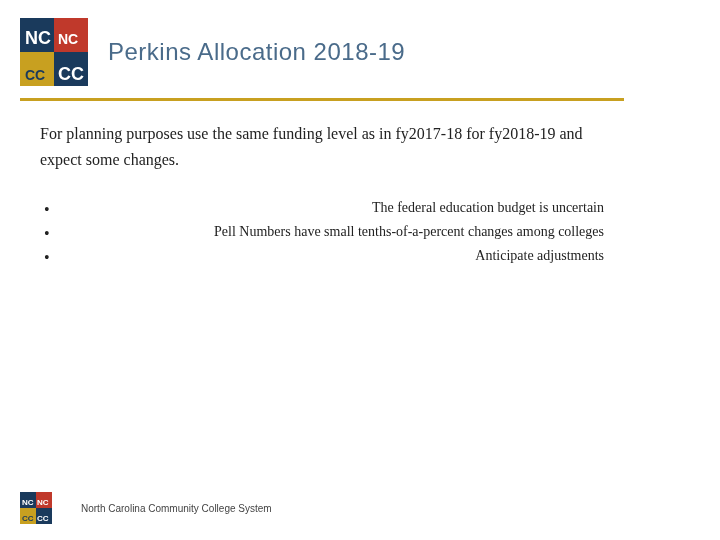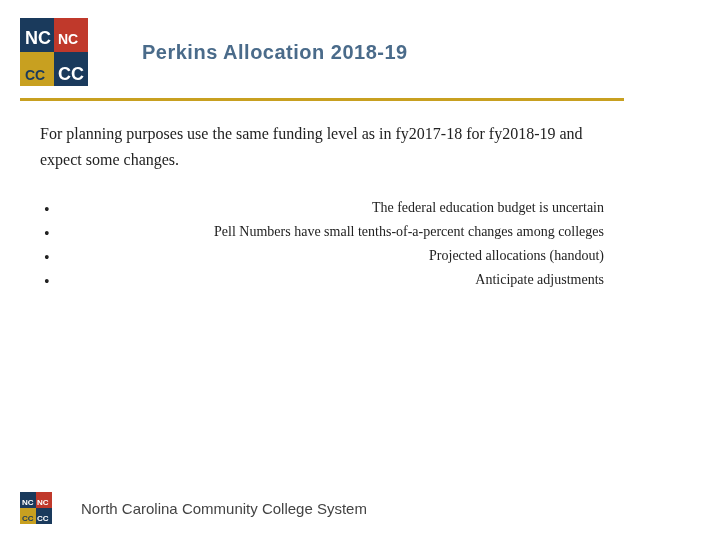--- a/index.html
+++ b/index.html
@@ -38,26 +38,25 @@
       height: 68px;
       flex-shrink: 0;
     }
 
     .logo-svg {
       width: 68px;
       height: 68px;
     }
 
     .title {
-      font-size: 20px;
+      font-size: 24px;
       color: #4a6b8a;
       font-family: Arial, sans-serif;
-      font-weight: bold;
+      font-weight: normal;
       letter-spacing: 0.5px;
-      margin-left: 34px;
     }
 
     
     .divider {
       height: 3px;
       background: #c8a020;
       margin: 12px 20px 0 20px;
     }
 
     
@@ -106,21 +105,21 @@
       align-items: center;
       gap: 10px;
     }
 
     .footer-logo {
       width: 32px;
       height: 32px;
     }
 
     .footer-text {
-      font-size: 15px;
+      font-size: 10px;
       color: #444444;
       font-family: Arial, sans-serif;
       padding-left: 19px;
     }
   </style>
 </head>
 <body>
 
 <div class="slide-container">
 
@@ -149,21 +148,20 @@
   </div>
 
   <div class="divider"></div>
 
   <div class="content">
     <p class="intro-text">For planning purposes use the same funding level as in fy2017-18 for fy2018-19 and expect some changes.</p>
 
     <ul class="bullet-list">
       <li>The federal education budget is uncertain</li>
       <li>Pell Numbers have small tenths-of-a-percent changes among colleges</li>
-      <li>Projected allocations (handout)</li>
       <li>Anticipate adjustments</li>
     </ul>
   </div>
 
   <div class="footer">
     <div class="footer-logo">
       <svg viewBox="0 0 32 32" xmlns="http://www.w3.org/2000/svg">
         <rect width="32" height="32" fill="#1a3a5c"></rect>
         <rect x="16" y="0" width="16" height="16" fill="#c0392b"></rect>
         <rect x="0" y="16" width="16" height="16" fill="#c8a020"></rect>

